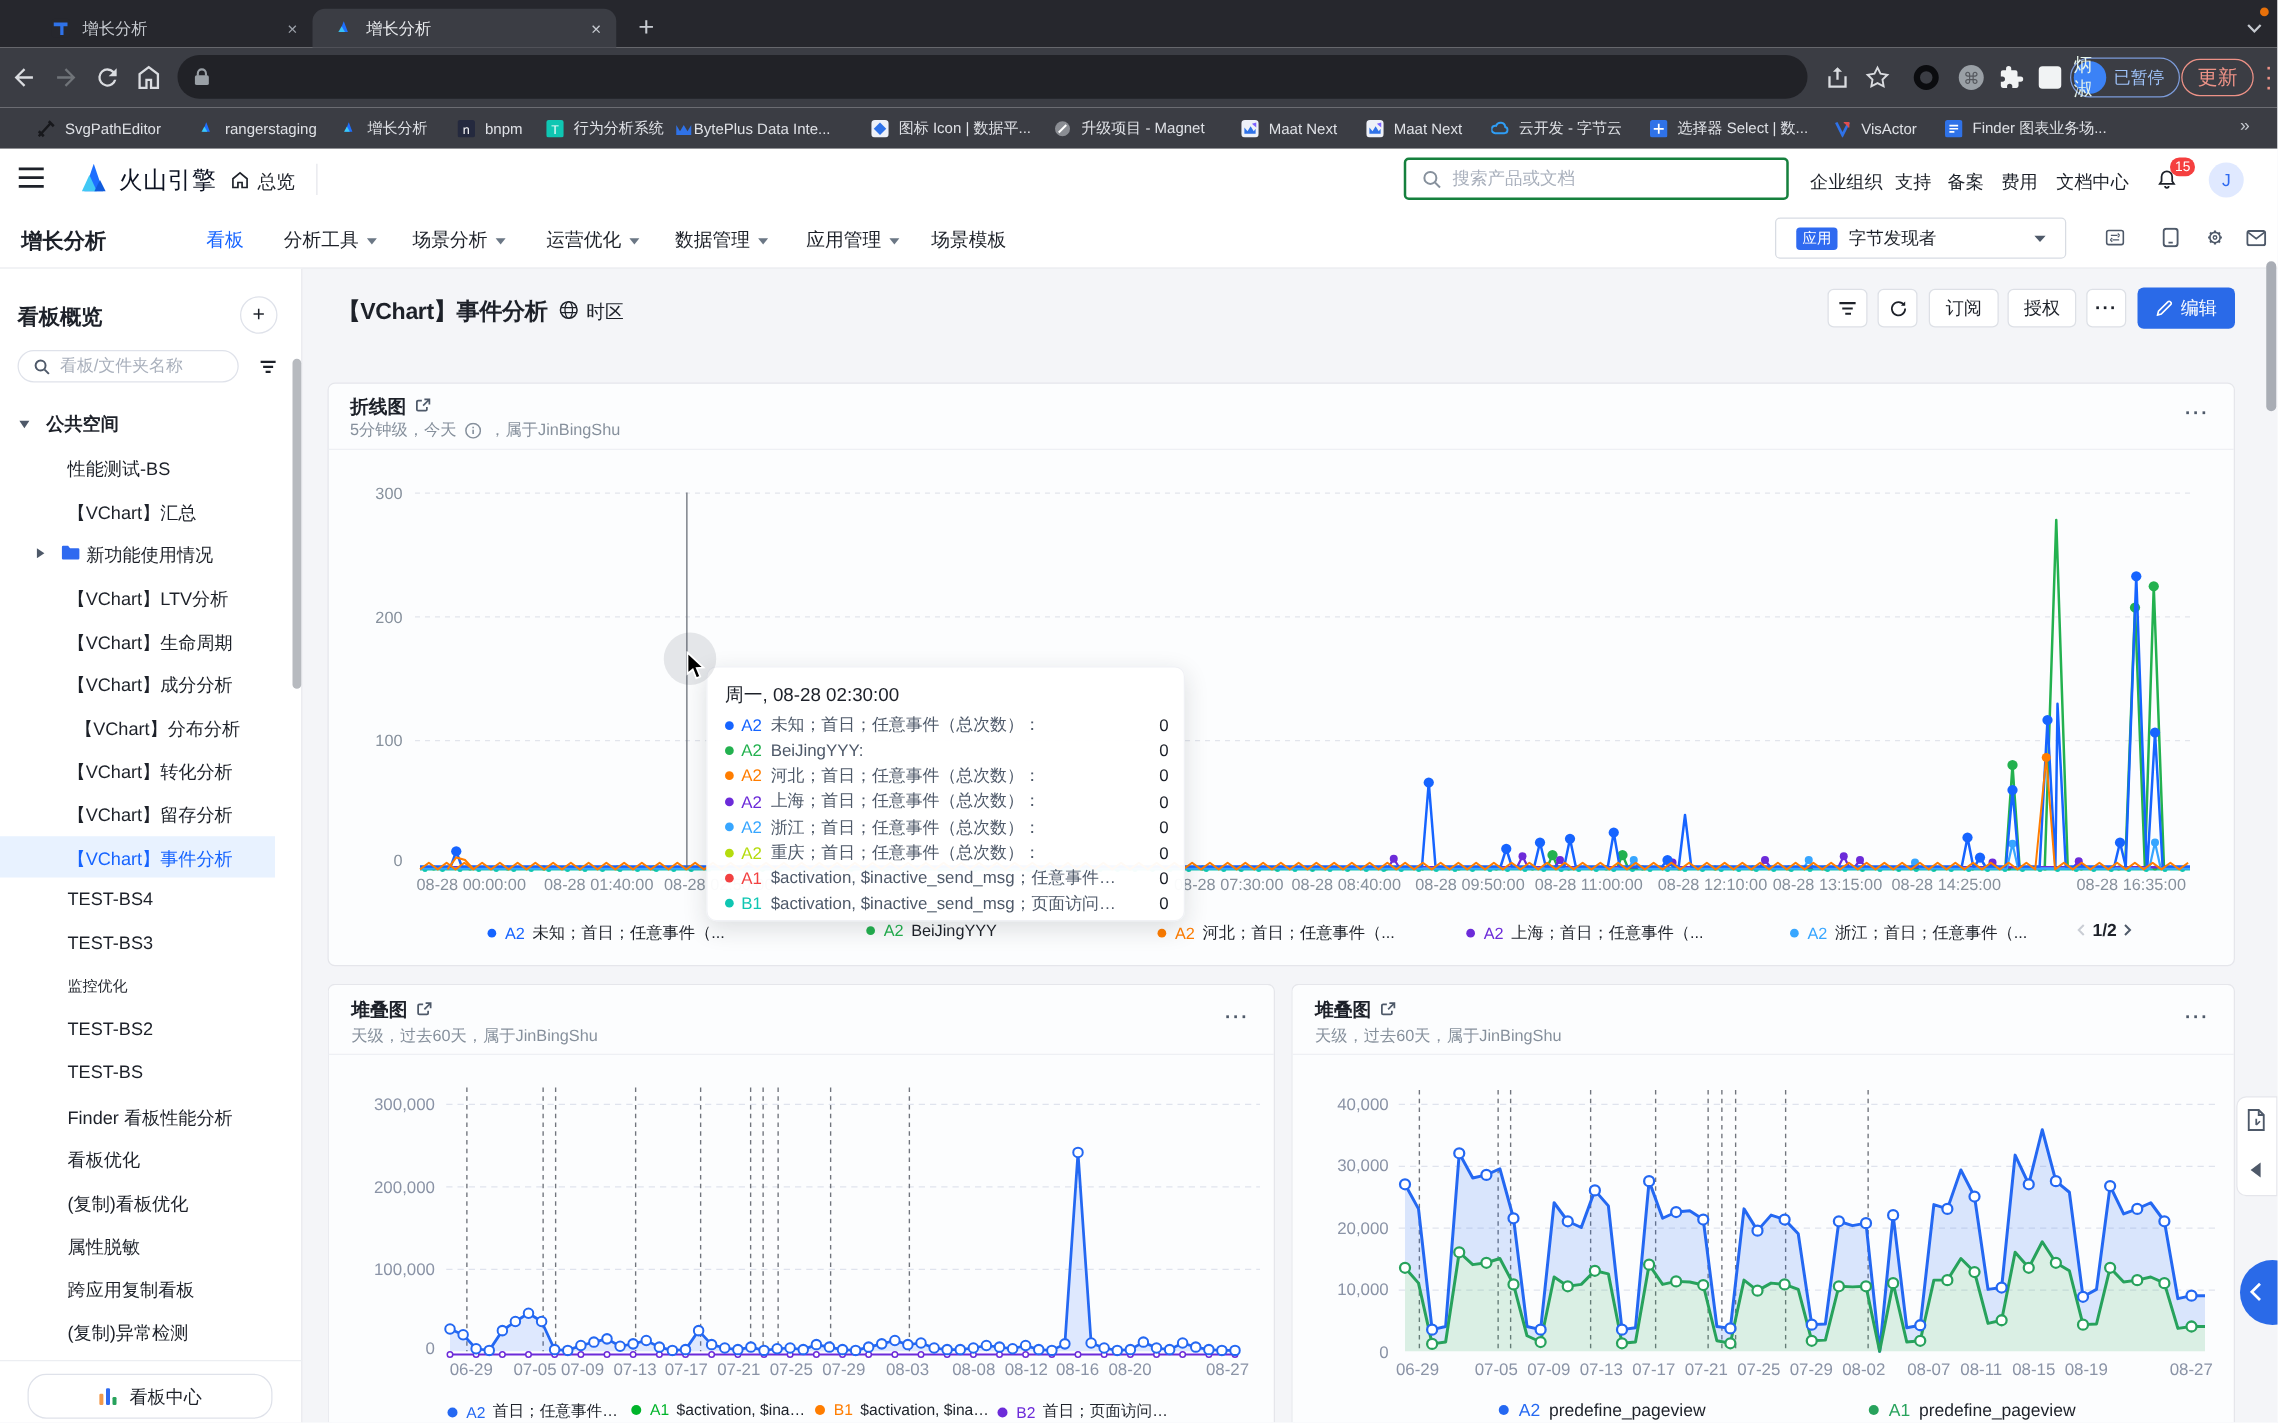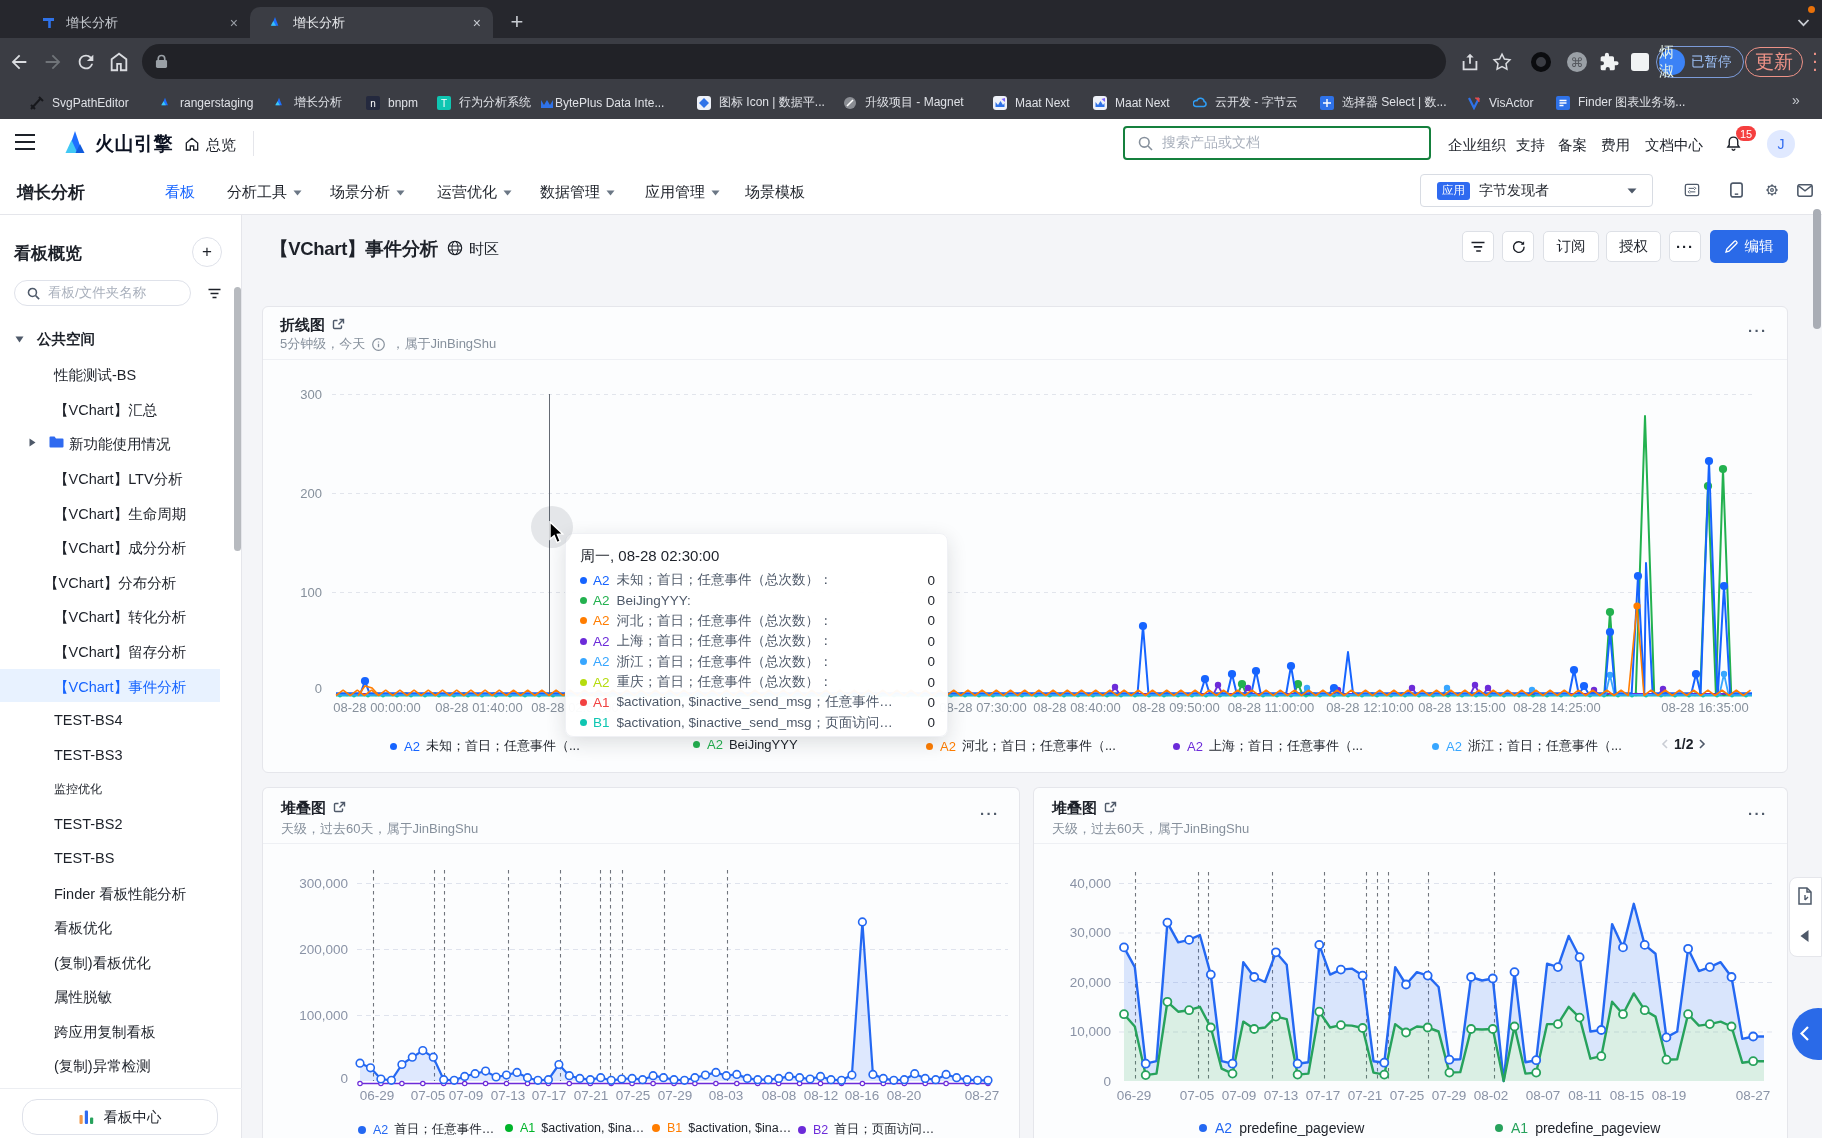--- a/index.html
+++ b/index.html
@@ -56,21 +56,21 @@
 <div class="abs" style="left:1531px;top:52px;width:20px;height:20px;border-radius:50%;border:5px solid #0b0c0f;background:transparent"></div>
 <div class="abs flexc" style="left:1567px;top:52px;width:20px;height:20px;border-radius:50%;background:#9aa0a6;color:#55585e;font-size:13px;justify-content:center">⌘</div>
 <svg class="abs" style="left:1599px;top:52px" width="20" height="20" viewBox="0 0 24 24">
     <path d="M20 11h-2V7a2 2 0 0 0-2-2h-4V3.5a2.5 2.5 0 0 0-5 0V5H4a2 2 0 0 0-2 2v4h1.5a2.5 2.5 0 0 1 0 5H2v4a2 2 0 0 0 2 2h4v-1.5a2.5 2.5 0 0 1 5 0V22h4a2 2 0 0 0 2-2v-4h2a2.5 2.5 0 0 0 0-5z" fill="#f1f3f4"></path>
   </svg>
 <div class="abs" style="left:1631px;top:53px;width:18px;height:18px;border-radius:3px;background:#f1f3f4"></div>
 <div class="abs flexc" style="left:1656px;top:46px;width:88px;height:32px;border:1.5px solid #7c9bd9;border-radius:16px;background:#3b3d44">
     <div class="flexc" style="margin-left:2px;width:26px;height:26px;border-radius:50%;background:#3b82f6;color:#e6f4ea;font-size:15px;justify-content:center">炳淑</div>
     <span style="margin-left:6px;color:#9fc3fa;font-size:13.5px">已暂停</span>
   </div>
-<div class="abs flexc" style="left:1745px;top:47px;width:58px;height:30px;border:1.5px solid #ed9287;border-radius:15px;justify-content:center;color:#ed9287;font-size:19px">更新</div>
+<div class="abs flexc" style="left:1745px;top:47px;width:58px;height:30px;border:1.5px solid #ed9287;border-radius:15px;justify-content:center;color:#ed9287;font-size:16px">更新</div>
 <div class="abs" style="left:1813px;top:50px;color:#ed9287;font-size:14px;line-height:8px;font-weight:bold">·<br>·<br>·</div>
 <div class="abs" style="left:0;top:86px;width:1822px;height:33px;background:#3b3d44"></div>
 <div class="abs flexc" style="left:30px;top:89px;height:27px;color:#dfe1e6;font-size:12px;white-space:nowrap">
     <svg width="14" height="14" viewBox="0 0 14 14">
       <path d="M1 13 L11 2 M1 9 l4 4 M9 1 l4 4" stroke="#17181c" stroke-width="2"></path>
     </svg>
     <span style="margin-left:8px">SvgPathEditor</span>
   </div>
 <div class="abs flexc" style="left:158px;top:89px;height:27px;color:#dfe1e6;font-size:12px;white-space:nowrap">
     <svg width="14" height="14" viewBox="0 0 24 24">
@@ -166,21 +166,21 @@
 <div class="abs" style="left:1792px;top:92px;color:#c7cbd1;font-size:14px">»</div>
 <div class="abs" style="left:0;top:119px;width:1822px;height:49px;background:#fff"></div>
 <svg class="abs" style="left:14px;top:133px" width="22" height="18" viewBox="0 0 22 18">
     <path d="M1 2h20M1 9h20M1 16h20" stroke="#1d2129" stroke-width="2.2"></path>
   </svg>
 <svg class="abs" style="left:61px;top:129px" width="28" height="28" viewBox="0 0 28 28">
     <path d="M14 2 L21.5 24 H6.5 Z" fill="#1e6fff"></path>
     <path d="M10.5 11 L16.5 24 H4.5 Z" fill="#41c8f5"></path>
     <path d="M19 15 L23.5 24 H14.5 Z" fill="#105bdc"></path>
   </svg>
-<div class="abs" style="left:95px;top:131px;font-size:19px;font-weight:bold;color:#0c1222;letter-spacing:0.5px">火山引擎</div>
+<div class="abs" style="left:95px;top:131px;font-size:19px;font-weight:normal;color:#0c1222;letter-spacing:0.5px">火山引擎</div>
 <svg class="abs" style="left:184px;top:136px" width="16" height="16" viewBox="0 0 24 24">
     <path d="M12 3.5 3.5 10.5V21h6v-6h5v6h6V10.5z" fill="none" stroke="#1d2129" stroke-width="2"></path>
   </svg>
 <div class="abs" style="left:206px;top:136px;font-size:15px;color:#1d2129">总览</div>
 <div class="abs" style="left:253px;top:131px;width:1px;height:25px;background:#e5e6eb"></div>
 <div class="abs flexc" style="left:1123px;top:126px;width:308px;height:34px;border:2px solid #15803d;border-radius:4px;background:#fff">
     <svg style="margin-left:13px" width="15" height="15" viewBox="0 0 15 15">
       <circle cx="6.3" cy="6.3" r="4.8" fill="none" stroke="#86909c" stroke-width="1.6"></circle>
       <path d="M10 10 L14 14" stroke="#86909c" stroke-width="1.6"></path>
     </svg>
@@ -270,21 +270,21 @@
 <svg class="abs" style="left:29px;top:438px" width="7" height="9" viewBox="0 0 7 9">
     <path d="M0.5 0.5 L6.5 4.5 L0.5 8.5 Z" fill="#4e5969"></path>
   </svg>
 <svg class="abs" style="left:49px;top:436px" width="15" height="13" viewBox="0 0 15 13">
     <path d="M0.5 1.5 a1 1 0 0 1 1-1 h4 l1.5 2 h6.5 a1 1 0 0 1 1 1 v7 a1 1 0 0 1-1 1 h-12 a1 1 0 0 1-1-1 z" fill="#2f6af0"></path>
   </svg>
 <div class="abs" style="left:69px;top:435px;font-size:14.5px;color:#1d2129">新功能使用情况</div>
 <div class="abs" style="left:54px;top:470px;font-size:14.5px;color:#1d2129">【VChart】LTV分析</div>
 <div class="abs" style="left:54px;top:505px;font-size:14.5px;color:#1d2129">【VChart】生命周期</div>
 <div class="abs" style="left:54px;top:539px;font-size:14.5px;color:#1d2129">【VChart】成分分析</div>
-<div class="abs" style="left:44px;top:574px;font-size:14.5px;color:#1d2129">【VChart】分布分析</div>
+<div class="abs" style="left:60px;top:574px;font-size:14.5px;color:#1d2129">【VChart】分布分析</div>
 <div class="abs" style="left:54px;top:608px;font-size:14.5px;color:#1d2129">【VChart】转化分析</div>
 <div class="abs" style="left:54px;top:643px;font-size:14.5px;color:#1d2129">【VChart】留存分析</div>
 <div class="abs" style="left:0px;top:669px;width:220px;height:33px;background:#e8f2ff"></div>
 <div class="abs" style="left:54px;top:678px;font-size:14.5px;color:#1664ff">【VChart】事件分析</div>
 <div class="abs" style="left:54px;top:712px;font-size:14.5px;color:#1d2129">TEST-BS4</div>
 <div class="abs" style="left:54px;top:747px;font-size:14.5px;color:#1d2129">TEST-BS3</div>
 <div class="abs" style="left:54px;top:781px;font-size:12px;color:#1d2129">监控优化</div>
 <div class="abs" style="left:54px;top:816px;font-size:14.5px;color:#1d2129">TEST-BS2</div>
 <div class="abs" style="left:54px;top:850px;font-size:14.5px;color:#1d2129">TEST-BS</div>
 <div class="abs" style="left:54px;top:885px;font-size:14.5px;color:#1d2129">Finder 看板性能分析</div>

